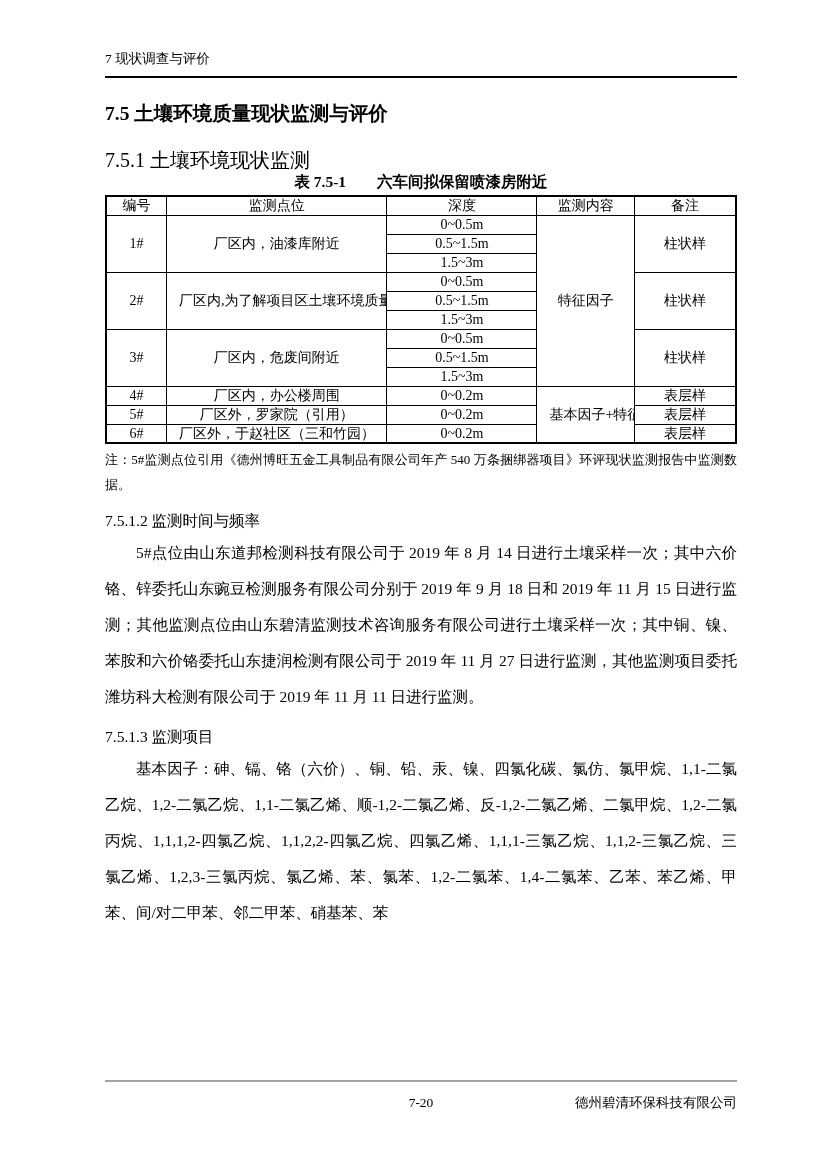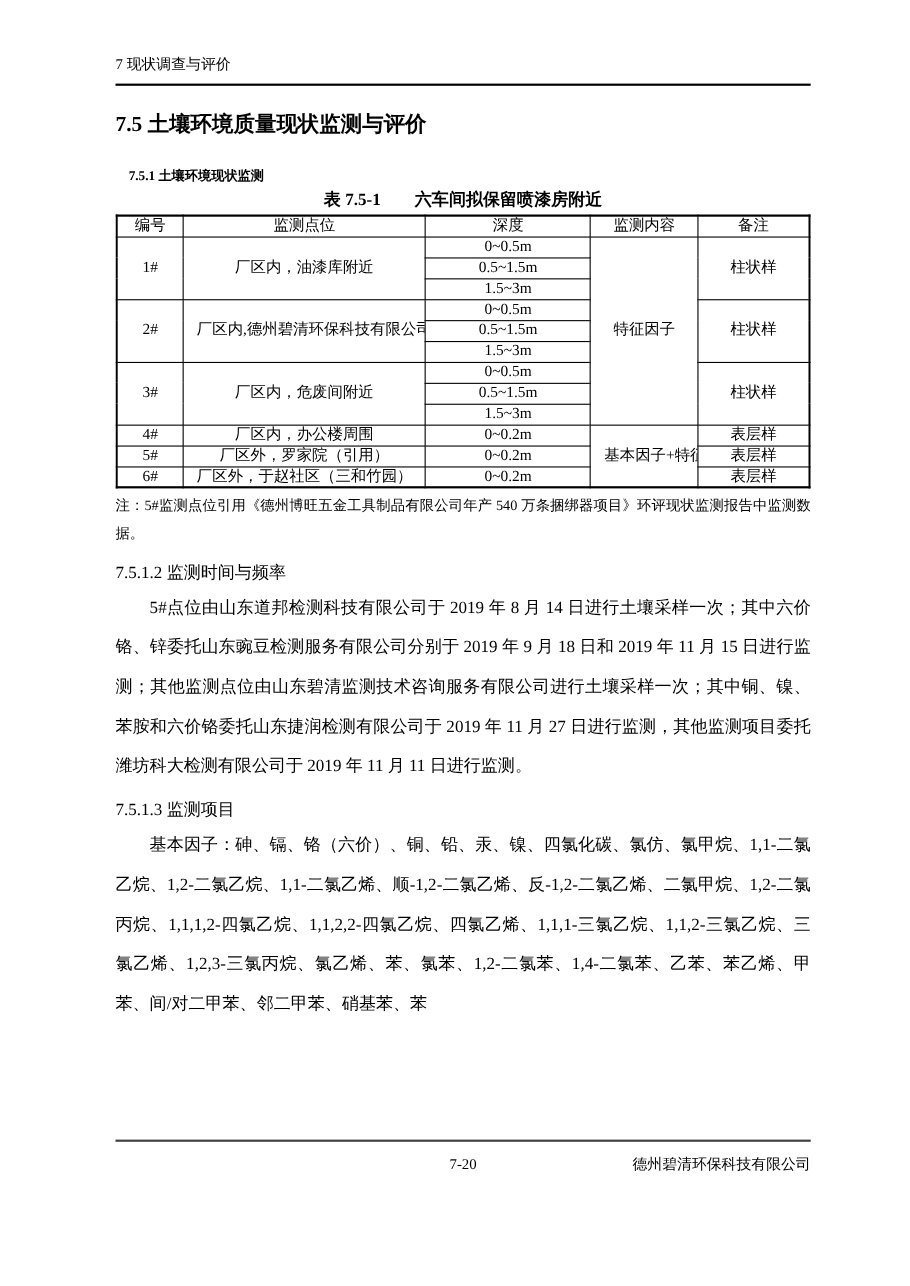--- a/index.html
+++ b/index.html
@@ -29,22 +29,22 @@
   .pg-main {
     position: absolute;
     top: 86px; left: 105px; right: 90px; bottom: 92px;
     overflow: hidden;
   }
   h1.sec {
     font-size: 19.5px; font-weight: bold;
     margin: 16px 0 0 0; line-height: 24px;
   }
   h2.sec {
-    font-size: 12px; font-weight: bold;
-    margin: 24px 0 0 12px; line-height: 20px;
+    font-size: 20px; font-weight: normal;
+    margin: 24px 0 0 0; line-height: 20px;
   }
   h3.sec {
     font-size: 15.5px; font-weight: normal;
     margin: 26px 0 0 0; line-height: 19px;
   }
   h3.sec.tight { margin-top: 14px; }
   h3.sec.tight2 { margin-top: 12px; }
   p.body {
     font-size: 15.5px; line-height: 36px;
     text-align: justify; text-indent: 2em;
@@ -82,22 +82,22 @@
   col.c-note { width: 16.1%; }
   td.cell-content-span { white-space: normal; line-height: 20px; }
   p.note {
     font-size: 13px; line-height: 25px;
     text-align: justify;
     margin: 3px 0 0 0;
   }
   
   .pg-footer {
     position: absolute;
-    top: 1036px; left: 105px; right: 90px;
-    border-top: 2px solid #404040;
+    top: 1080px; left: 105px; right: 90px;
+    border-top: 2px solid #a3a3a3;
     padding-top: 12px;
     font-size: 13.5px;
     display: grid;
     grid-template-columns: 1fr auto 1fr;
     align-items: baseline;
   }
   .pg-footer .page-num { justify-self: center; }
   .pg-footer .company { justify-self: end; }
 </style>
 </head>
@@ -143,21 +143,21 @@
             <td rowspan="3">柱状样</td>
           </tr>
           <tr>
             <td>0.5~1.5m</td>
           </tr>
           <tr>
             <td>1.5~3m</td>
           </tr>
           <tr>
             <td rowspan="3">2#</td>
-            <td rowspan="3">厂区内,德州碧清环保科技有限公司</td>
+            <td rowspan="3">厂区内,为了解项目区土壤环境质量</td>
             <td>0~0.5m</td>
             <td rowspan="3">柱状样</td>
           </tr>
           <tr>
             <td>0.5~1.5m</td>
           </tr>
           <tr>
             <td>1.5~3m</td>
           </tr>
           <tr>

